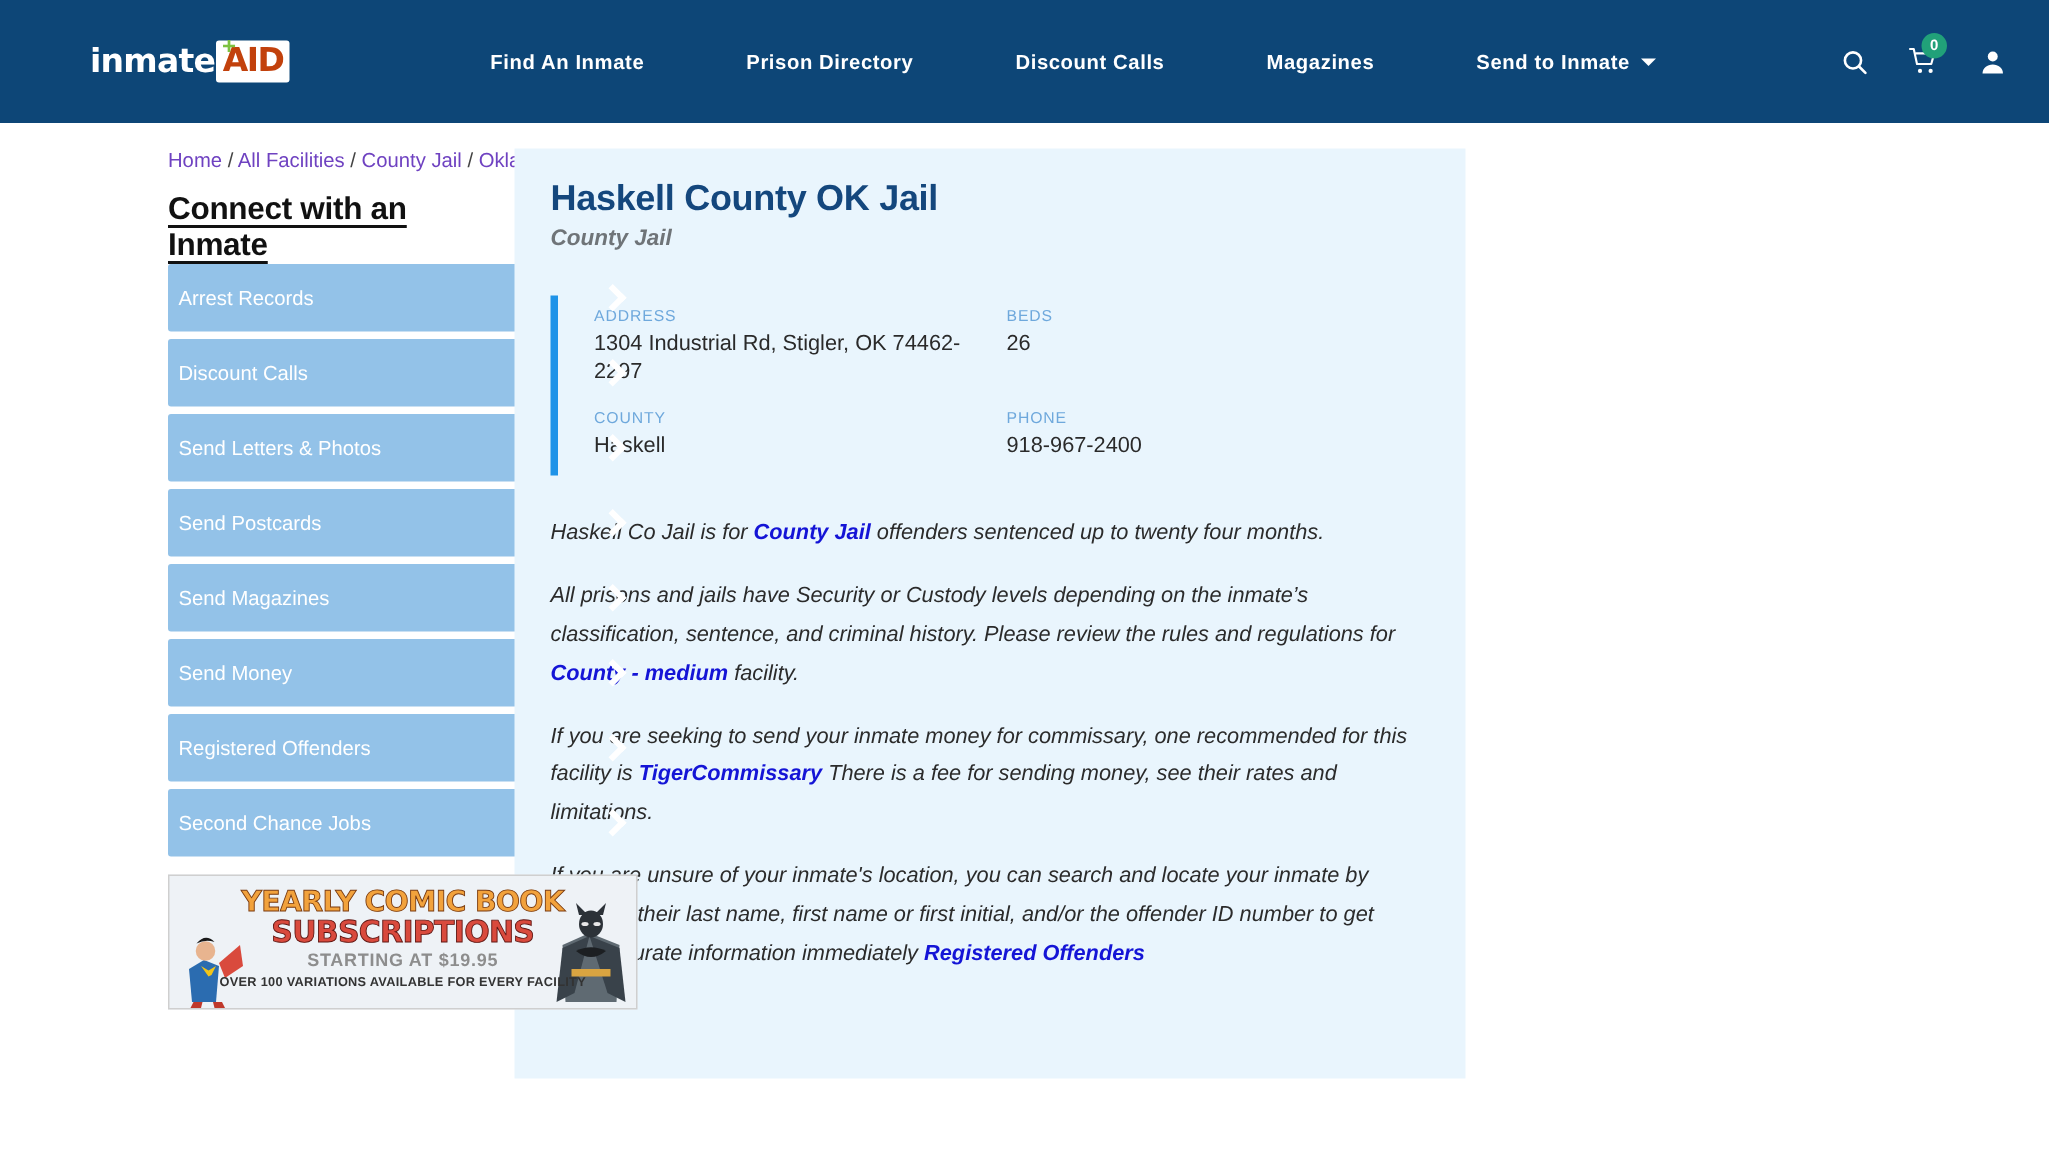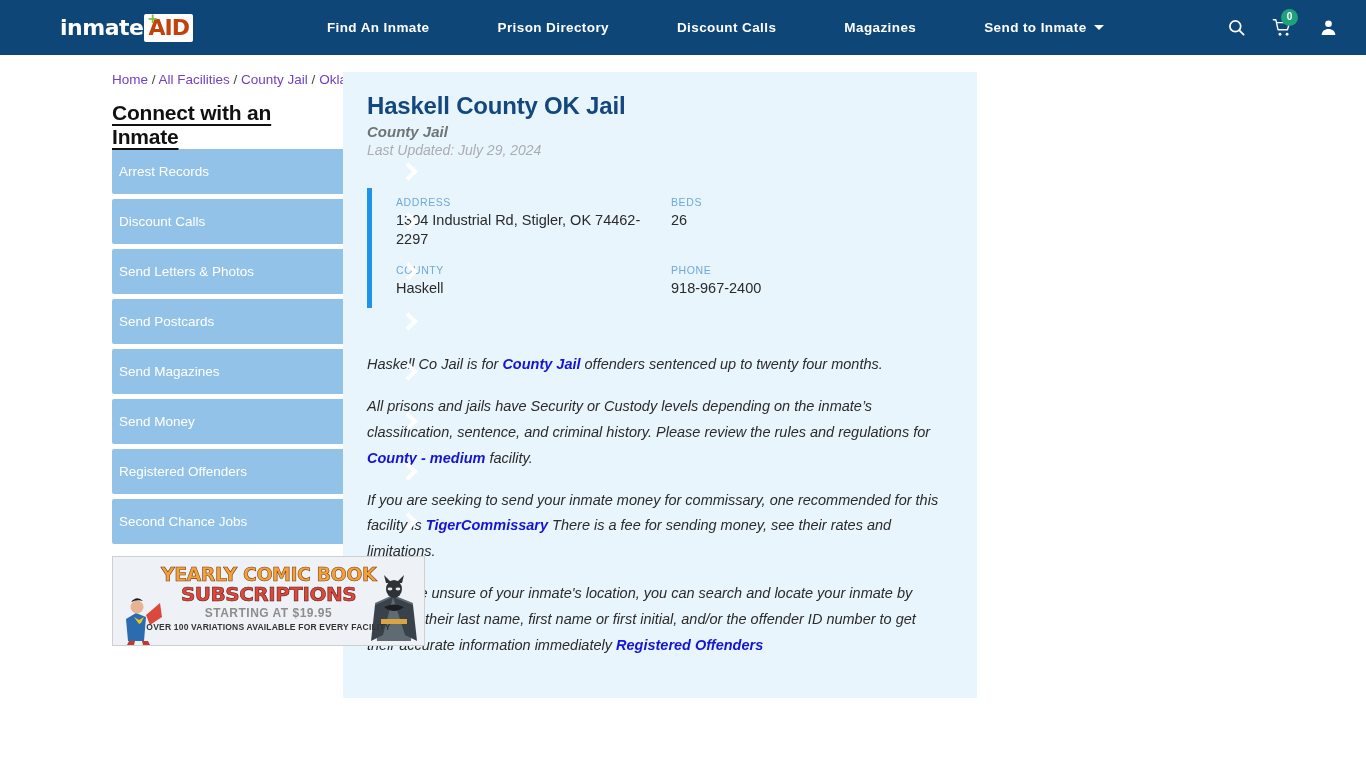--- a/index.html
+++ b/index.html
@@ -6,21 +6,21 @@
   html, body {
     width: 1366px;
     height: 768px;
     overflow: hidden;
     background: #ffffff;
     font-family: "Liberation Sans", sans-serif;
   }
 
   
   .topbar {
-    height: 55px;
+    height: 82px;
     background: #0d4677;
     display: flex;
     align-items: center;
     padding: 0 28px 0 60px;
     position: relative;
   }
   .logo {
     display: flex;
     align-items: center;
     position: relative;
@@ -257,21 +257,21 @@
     letter-spacing: 0.6px;
     font-weight: 400;
     margin-bottom: 3px;
   }
   .info-value {
     font-size: 14.5px;
     color: #2a2a2a;
     line-height: 1.32;
   }
 
-  .body-txt { margin-top: 44px; }
+  .body-txt { margin-top: 26px; }
   .body-txt p {
     font-size: 14.5px;
     font-style: italic;
     color: #2b2b2b;
     line-height: 1.78;
     margin-bottom: 16px;
   }
   .body-txt a {
     color: #1414d6;
     font-weight: 700;
@@ -420,21 +420,20 @@
         <div class="ad-t3">STARTING AT $19.95</div>
         <div class="ad-t4">OVER 100 VARIATIONS AVAILABLE FOR EVERY FACILITY</div>
       </div>
     </div>
   </div>
 
   <div class="right-col">
     <div class="card">
       <h1 class="card-title">Haskell County OK Jail</h1>
       <div class="card-sub">County Jail</div>
-      <div class="card-updated">Last Updated: July 29, 2024</div>
 
       <div class="info-block">
         <div>
           <div class="info-label">ADDRESS</div>
           <div class="info-value">1304 Industrial Rd, Stigler, OK 74462-2297</div>
         </div>
         <div>
           <div class="info-label">BEDS</div>
           <div class="info-value">26</div>
         </div>

